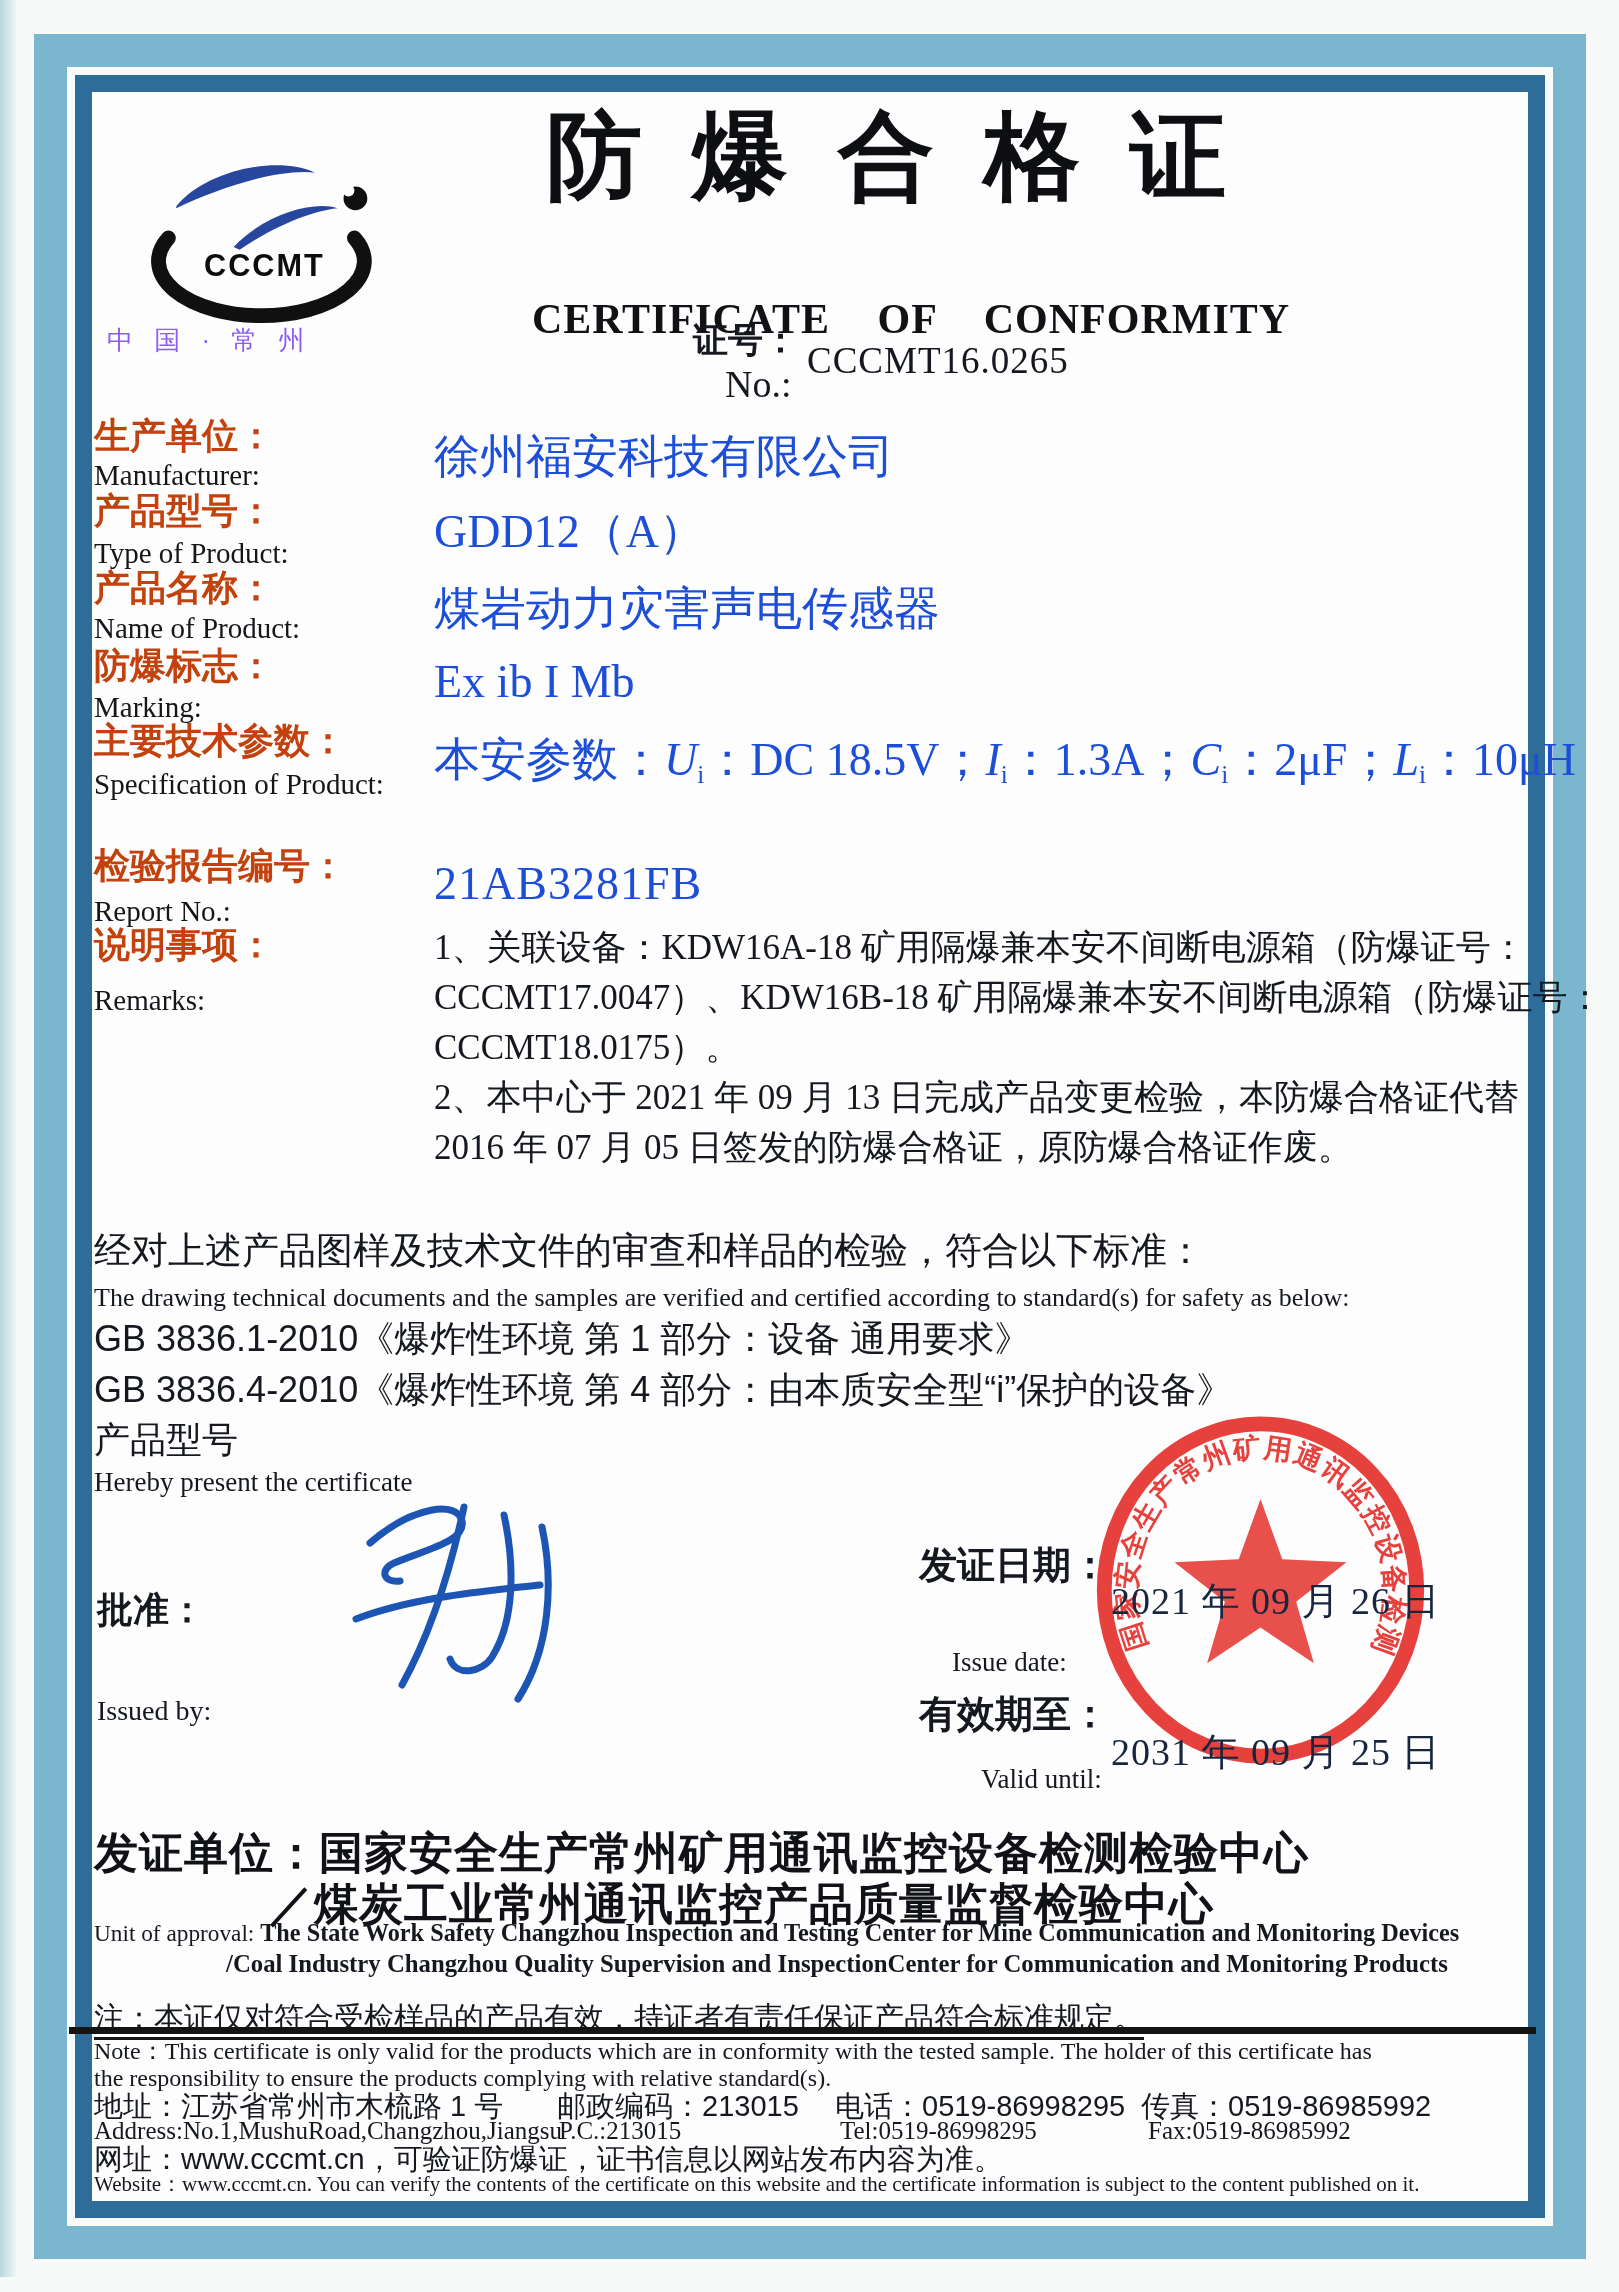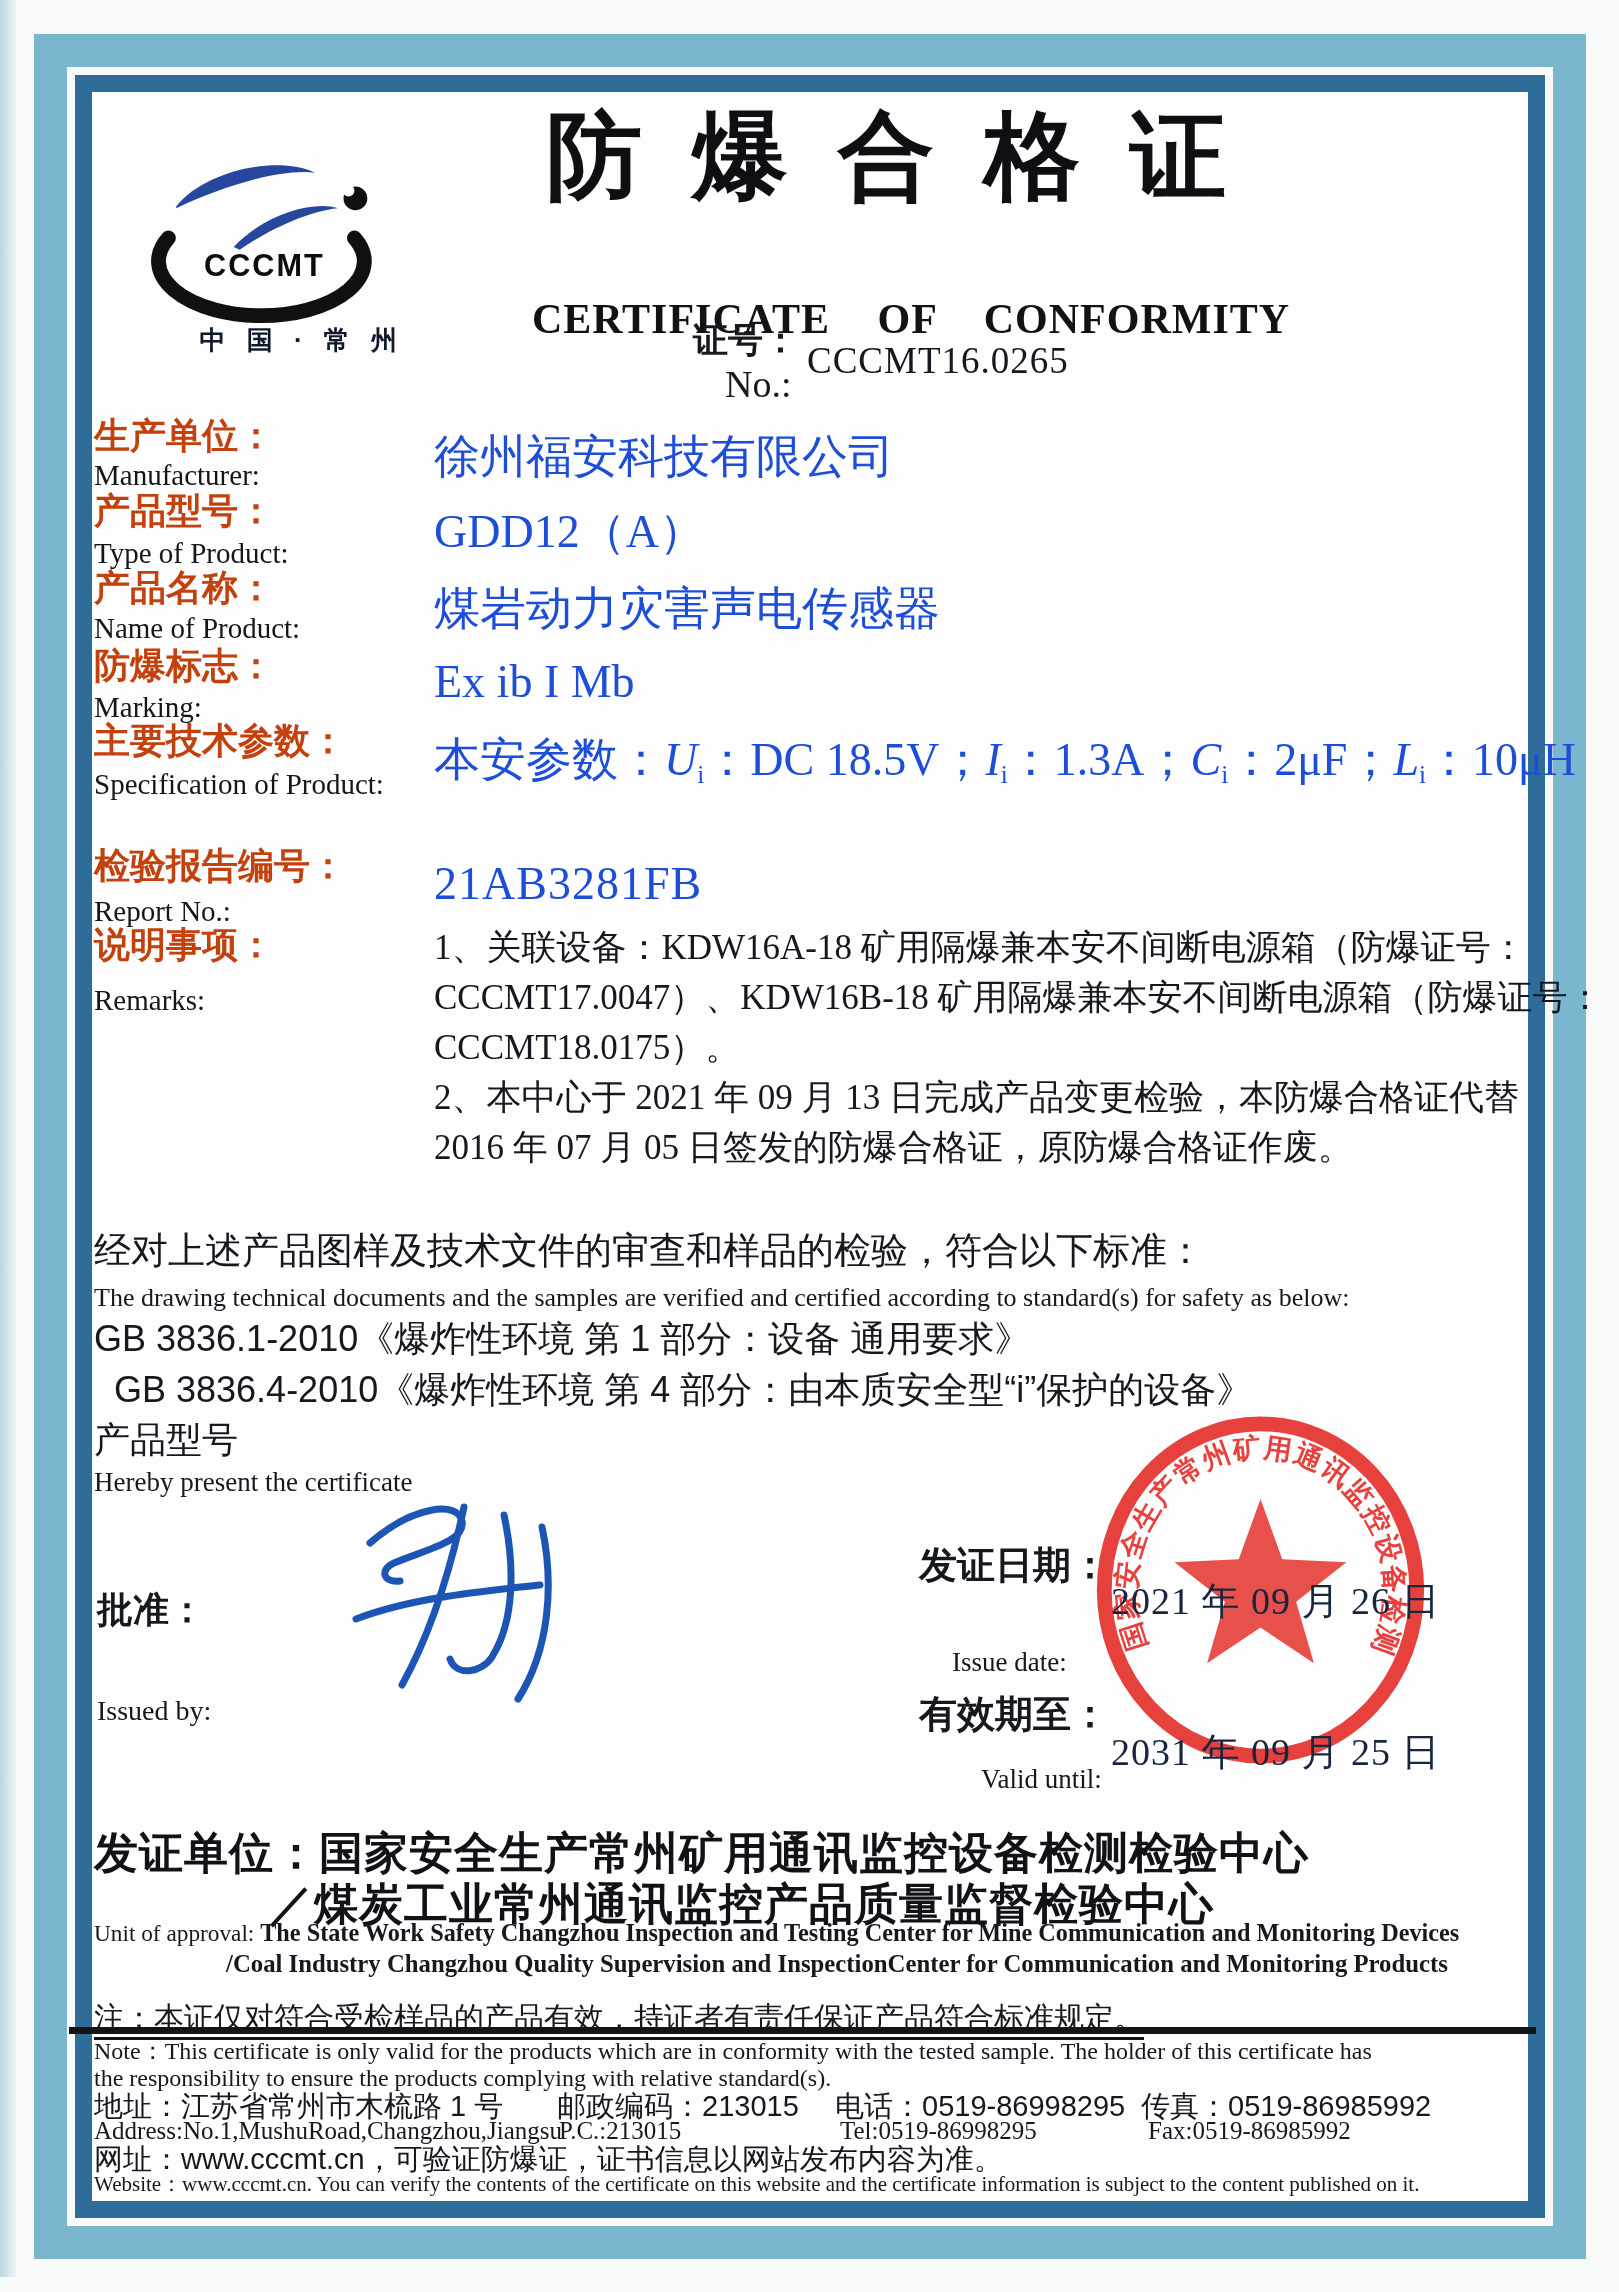--- a/index.html
+++ b/index.html
@@ -12,22 +12,22 @@
     background:linear-gradient(90deg,rgba(86,158,185,.38),rgba(86,158,185,.05));}
 
   
   #inner-paper{position:absolute;inset:92px;background:#fcfdfc;}
   #band-light{position:absolute;inset:34px;border:33px solid #7ab6ce;
     background:transparent;box-shadow:inset 0 0 0 2px rgba(255,255,255,.25);}
   #band-dark{position:absolute;inset:75px;border:17px solid #2e6d99;}
 
   
   #logo{position:absolute;left:111px;top:127px;width:283px;height:218px;}
-  #logo-caption{position:absolute;left:107px;top:323px;width:297px;text-align:right;
-    font-size:26px;letter-spacing:7px;font-weight:700;color:#0f172a;}
+  #logo-caption{position:absolute;left:107px;top:323px;width:297px;text-align:left;
+    font-size:26px;letter-spacing:7px;font-weight:400;color:#8b5cf6;}
 
   
   #title-cn{left:546px;top:93px;font-size:96px;font-weight:700;letter-spacing:50px;
     color:#0e0f12;font-family:"Liberation Serif",serif;}
   #title-en{left:416px;top:271px;width:990px;text-align:center;font-size:42px;
     font-weight:600;word-spacing:36px;letter-spacing:1px;color:#101215;
     font-family:"Liberation Serif",serif;margin-top:24px;}
   #certno-cn{left:693px;top:317px;font-size:35px;font-weight:700;}
   #certno-en{left:705px;top:362px;font-size:38px;font-family:"Liberation Serif",serif;margin-left:20px;}
   #certno-val{left:807px;top:339px;font-size:37px;letter-spacing:1px;
@@ -46,21 +46,21 @@
   #rem-cn{top:921px}#rem-en{top:984px}
   #rem-lines{left:434px;top:923px;font-size:35px;line-height:50px;
     font-family:"Liberation Serif",serif;}
   .v{font-style:italic;font-family:"Liberation Serif",serif;}
   .s{font-size:.55em;vertical-align:-.3em;font-family:"Liberation Serif",serif;}
 
   
   #std-cn{left:94px;top:1226px;font-size:37px;}
   #std-en{left:94px;top:1283px;font-size:26px;font-family:"Liberation Serif",serif;}
   #gb1{left:94px;top:1315px;font-size:36px;}
-  #gb2{left:94px;top:1366px;font-size:36px;margin-left:20px;}
+  #gb2{left:94px;top:1366px;font-size:36px;}
   #present-cn{left:94px;top:1416px;font-size:36px;}
   #present-en{left:94px;top:1467px;font-size:27px;font-family:"Liberation Serif",serif;}
   #approve-cn{left:97px;top:1586px;font-size:36px;font-weight:700;}
   #approve-en{left:97px;top:1695px;font-size:28px;font-family:"Liberation Serif",serif;}
   #signature{position:absolute;left:335px;top:1499px;width:252px;height:210px;z-index:3;}
 
   
   #issue-cn{left:919px;top:1540px;font-size:38px;font-weight:700;}
   #issue-en{left:952px;top:1647px;font-size:27px;font-family:"Liberation Serif",serif;}
   #valid-cn{left:919px;top:1689px;font-size:38px;font-weight:700;}

